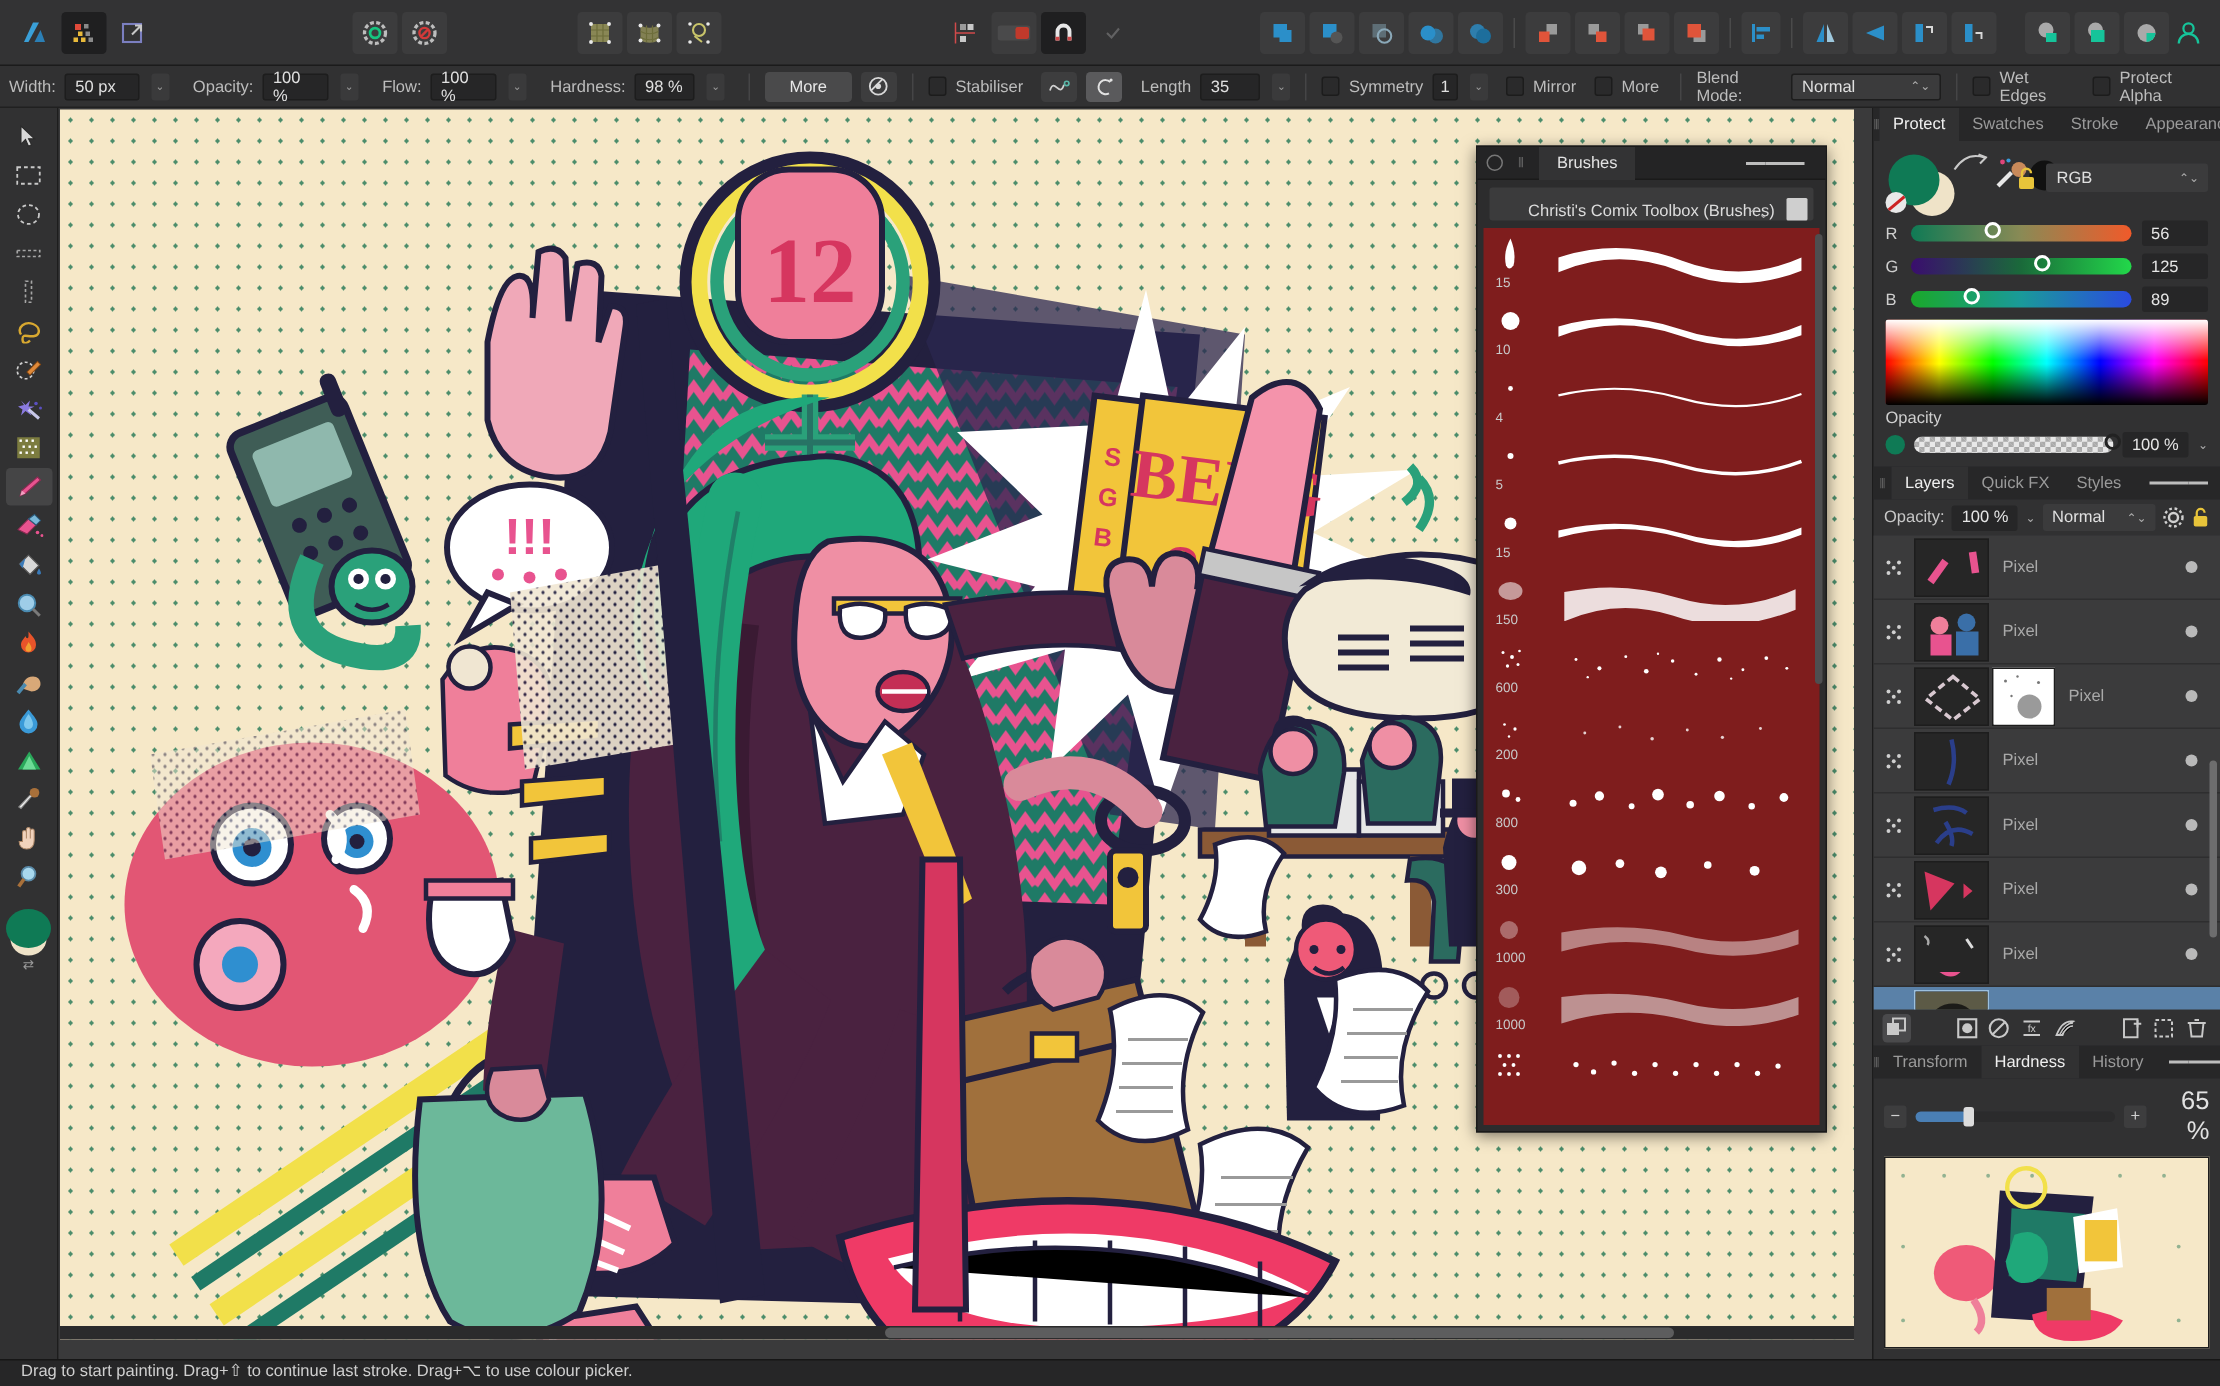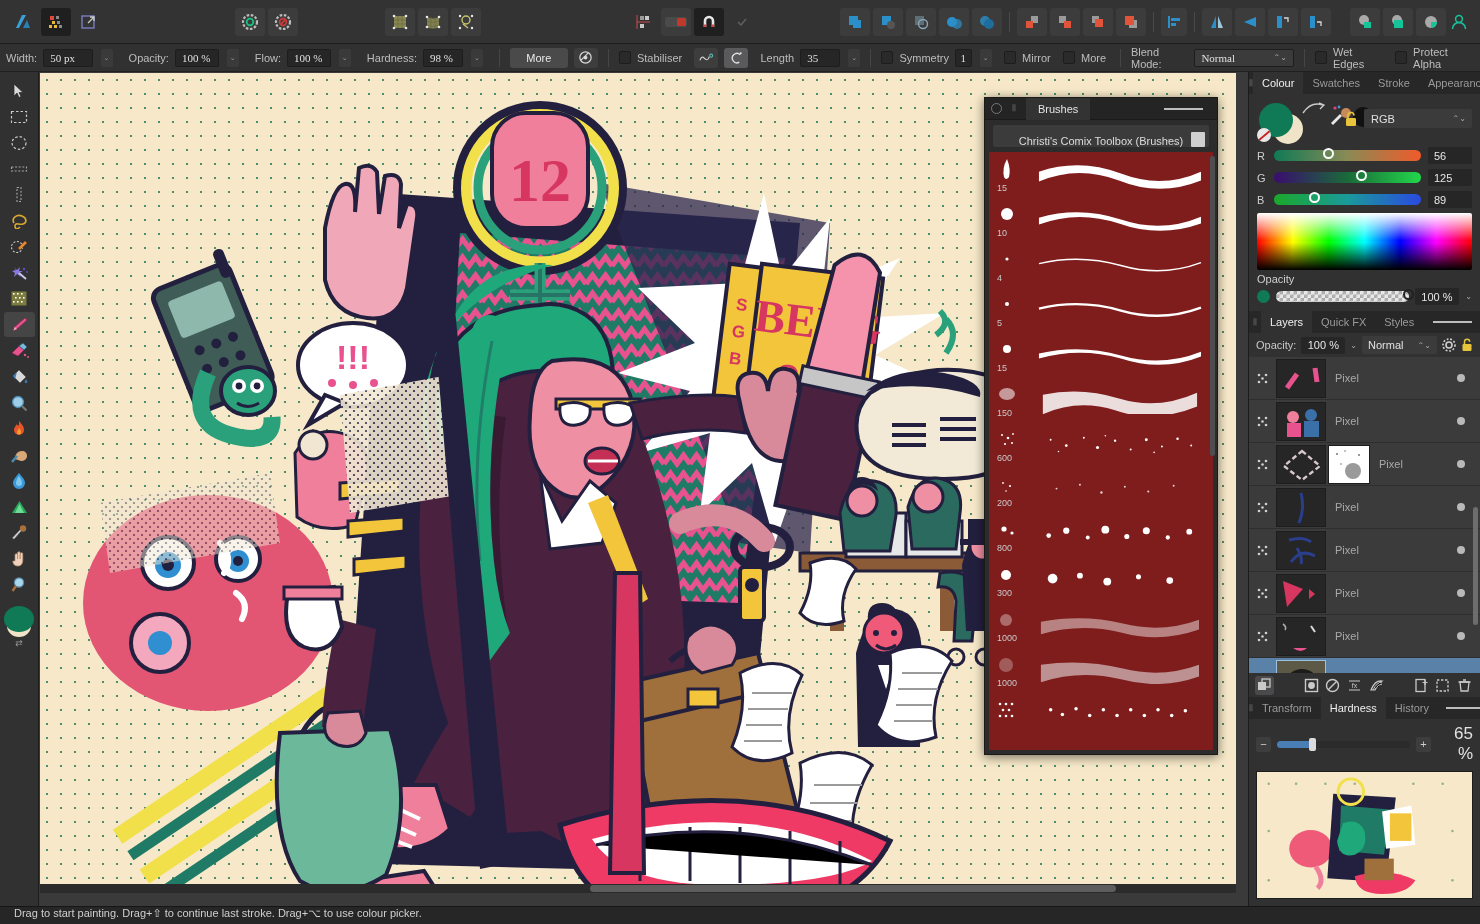--- a/index.html
+++ b/index.html
@@ -17,21 +17,21 @@
   .tbtn.act { background:#1f1f20; }
   .tbtn.dim { opacity:.45; }
   .sep { width:1px; height:20px; background:#4a4a4a; margin:0 7px; }
 
   
   .ctxbar { height:28px; background:#313132; display:flex; align-items:center;
             padding:0 6px; gap:6px; font-size:11px; color:#c4c4c4; flex:0 0 28px;
             border-bottom:1px solid #202020; }
   .fld-lbl { color:#bdbdbd; font-size:11px; }
   .fld { background:#262627; border:1px solid #1d1d1d; border-radius:2px; height:18px;
-         display:flex; align-items:center; padding:0 6px; font-size:11px; color:#e0e0e0;font-family:Liberation Serif, serif; }
+         display:flex; align-items:center; padding:0 6px; font-size:11px; color:#e0e0e0; }
   .spin { width:13px; height:18px; background:#3a3a3b; border-radius:2px; margin-left:2px;
           display:flex; align-items:center; justify-content:center; font-size:7px; color:#9a9a9a;}
   .chk { width:13px; height:13px; background:#2a2a2b; border:1px solid #1c1c1c; border-radius:2px; }
   .mini-btn { width:26px; height:20px; background:#3d3d3e; border-radius:3px;
               display:flex; align-items:center; justify-content:center; }
   .mini-btn.on { background:#5a5a5c; }
   .more-btn { width:62px; height:20px; background:#4a4a4b; border-radius:3px; display:flex;
               align-items:center; justify-content:center; font-size:11px; color:#e8e8e8; }
   .vsep { width:1px; height:18px; background:#454546; margin:0 4px; }
 
@@ -1066,21 +1066,21 @@
         <div class="hscroll">
             <i></i>
           </div>
       </div>
     </div>
 
     <div class="right">
 
       <div class="ptabs">
         <div class="grip">⦀</div>
-        <div class="ptab on">Colour</div>
+        <div class="ptab on">Protect</div>
         <div class="ptab">Swatches</div>
         <div class="ptab">Stroke</div>
         <div class="ptab">Appearance</div>
 
       </div>
 
       <div class="colbody">
         <div class="swrow">
           <div class="sw-back"></div>
           <div class="sw-main"></div>

